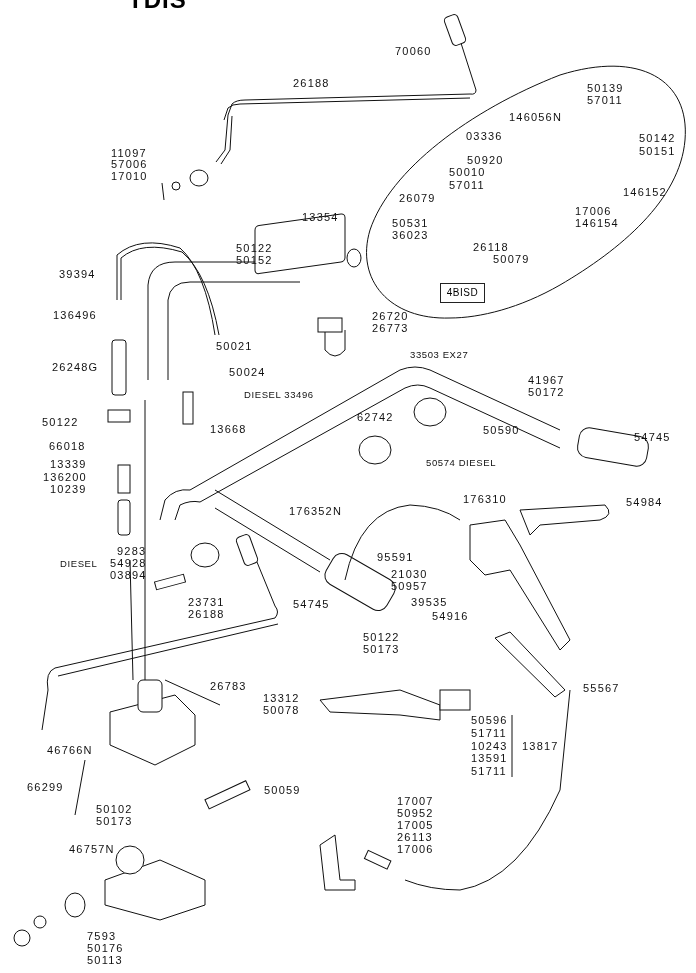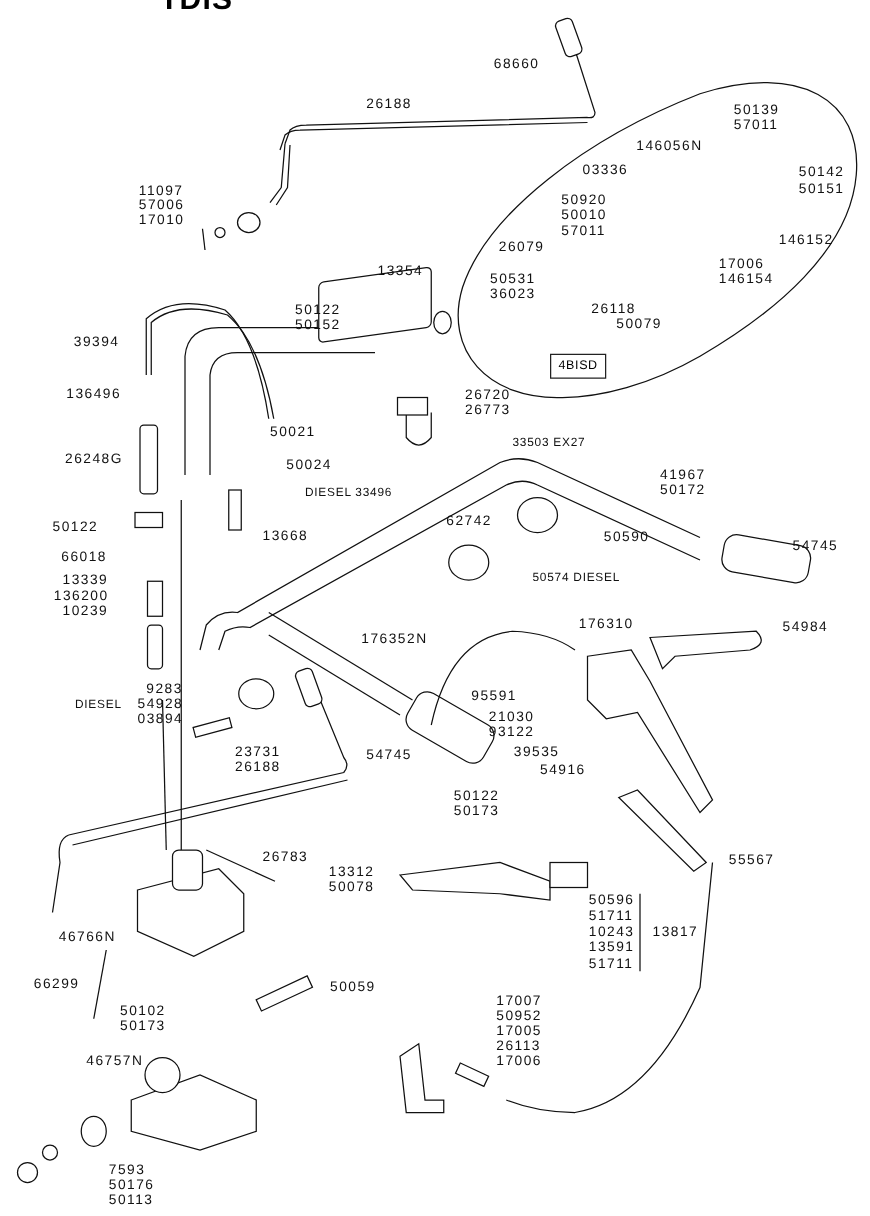--- a/index.html
+++ b/index.html
@@ -89,21 +89,21 @@
     <path class="p" d="M320,700 L400,690 L440,705 L440,720 L400,715 L330,712 Z"></path>
     <rect class="p" x="440" y="690" width="30" height="20"></rect>
     <line class="s" x1="512" y1="715" x2="512" y2="777"></line>
     <rect class="p" x="365" y="855" width="25" height="9" transform="rotate(25 377 860)"></rect>
     <path class="p" d="M320,845 L335,835 L340,880 L355,880 L355,890 L325,890 Z"></path>
     <path class="s" d="M405,880 Q430,890 460,890 Q520,880 560,790 L570,690"></path>
   </svg>
 
   <div class="boxlbl">4BISD</div>
 
-  <div class="lbl" style="left:395px;top:45px">68660</div>
+  <div class="lbl" style="left:395px;top:45px">70060</div>
   <div class="lbl" style="left:293px;top:77px">26188</div>
   <div class="lbl" style="left:111px;top:147px">11097</div>
   <div class="lbl" style="left:111px;top:158px">57006</div>
   <div class="lbl" style="left:111px;top:170px">17010</div>
   <div class="lbl" style="left:302px;top:211px">13354</div>
   <div class="lbl" style="left:236px;top:242px">50122</div>
   <div class="lbl" style="left:236px;top:254px">50152</div>
   <div class="lbl" style="left:59px;top:268px">39394</div>
   <div class="lbl" style="left:53px;top:309px">136496</div>
   <div class="lbl" style="left:216px;top:340px">50021</div>
@@ -127,21 +127,21 @@
   <div class="lbl" style="left:634px;top:431px">54745</div>
   <div class="lbl" style="left:289px;top:505px">176352N</div>
   <div class="lbl" style="left:463px;top:493px">176310</div>
   <div class="lbl" style="left:626px;top:496px">54984</div>
   <div class="lbl" style="left:117px;top:545px">9283</div>
   <div class="lbl" style="left:110px;top:557px">54928</div>
   <div class="lbl" style="left:110px;top:569px">03894</div>
   <div class="lbl small" style="left:60px;top:558px">DIESEL</div>
   <div class="lbl" style="left:377px;top:551px">95591</div>
   <div class="lbl" style="left:391px;top:568px">21030</div>
-  <div class="lbl" style="left:391px;top:580px">93122</div>
+  <div class="lbl" style="left:391px;top:580px">50957</div>
   <div class="lbl" style="left:411px;top:596px">39535</div>
   <div class="lbl" style="left:432px;top:610px">54916</div>
   <div class="lbl" style="left:188px;top:596px">23731</div>
   <div class="lbl" style="left:188px;top:608px">26188</div>
   <div class="lbl" style="left:293px;top:598px">54745</div>
   <div class="lbl" style="left:363px;top:631px">50122</div>
   <div class="lbl" style="left:363px;top:643px">50173</div>
   <div class="lbl" style="left:210px;top:680px">26783</div>
   <div class="lbl" style="left:263px;top:692px">13312</div>
   <div class="lbl" style="left:263px;top:704px">50078</div>
@@ -166,21 +166,21 @@
   <div class="lbl" style="left:397px;top:819px">17005</div>
   <div class="lbl" style="left:397px;top:831px">26113</div>
   <div class="lbl" style="left:397px;top:843px">17006</div>
 
   <div class="lbl" style="left:587px;top:82px">50139</div>
   <div class="lbl" style="left:587px;top:94px">57011</div>
   <div class="lbl" style="left:509px;top:111px">146056N</div>
   <div class="lbl" style="left:639px;top:132px">50142</div>
   <div class="lbl" style="left:639px;top:145px">50151</div>
   <div class="lbl" style="left:466px;top:130px">03336</div>
-  <div class="lbl" style="left:449px;top:154px">50920</div>
+  <div class="lbl" style="left:467px;top:154px">50920</div>
   <div class="lbl" style="left:449px;top:166px">50010</div>
   <div class="lbl" style="left:449px;top:179px">57011</div>
   <div class="lbl" style="left:623px;top:186px">146152</div>
   <div class="lbl" style="left:399px;top:192px">26079</div>
   <div class="lbl" style="left:575px;top:205px">17006</div>
   <div class="lbl" style="left:575px;top:217px">146154</div>
   <div class="lbl" style="left:392px;top:217px">50531</div>
   <div class="lbl" style="left:392px;top:229px">36023</div>
   <div class="lbl" style="left:473px;top:241px">26118</div>
   <div class="lbl" style="left:493px;top:253px">50079</div>

